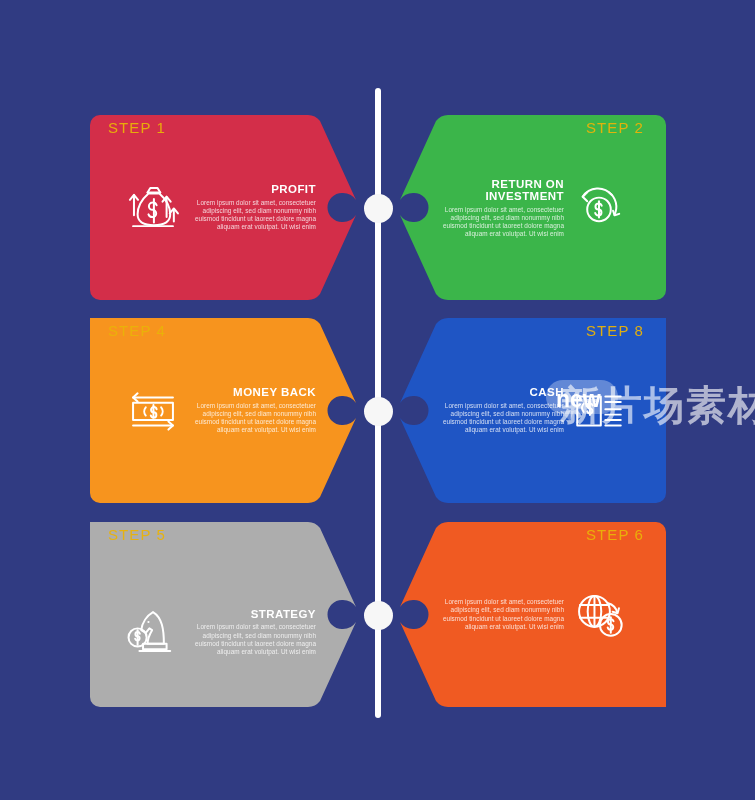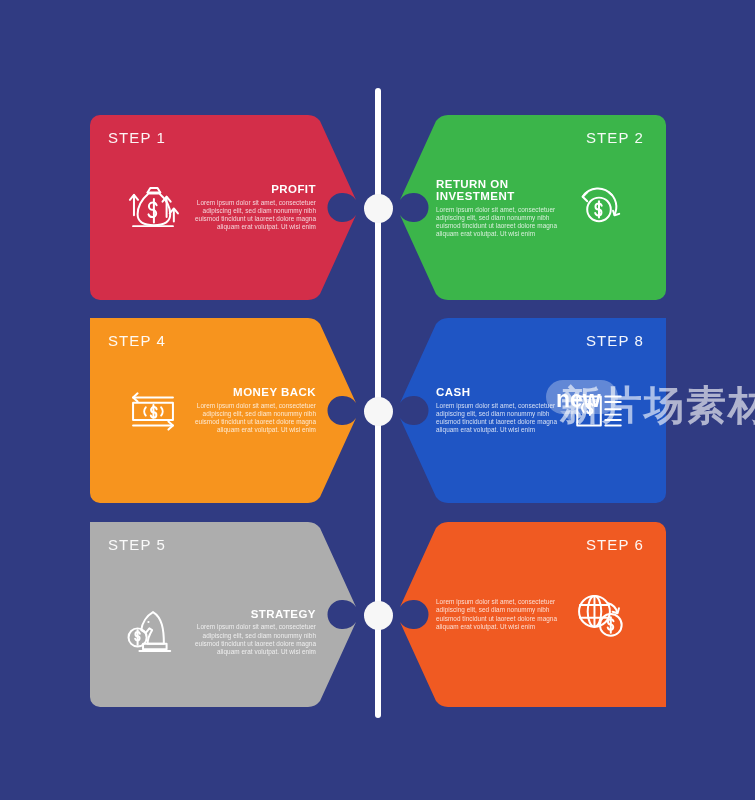--- a/index.html
+++ b/index.html
@@ -26,38 +26,38 @@
   .dot-1{ top:194px; }
   .dot-2{ top:397px; }
   .dot-3{ top:601px; }
 
   
   .card{ position:absolute; overflow:visible; }
   .card svg.shape{ position:absolute; left:0; top:0; }
   .card .content{ position:absolute; inset:0; }
 
   .step-label{
-    position:absolute; top:14px;
+    position:absolute; top:4px;
     font-size:15px; letter-spacing:1.1px;
-    color:#ffffff; font-weight:400; opacity:.95;
+    color:#eab308; font-weight:400; opacity:.95;
     white-space:nowrap;
   }
   .left .step-label{ left:18px; }
   .right .step-label{ right:22px; }
 
   .body{
     position:absolute; top:50%; transform:translateY(-50%);
     display:flex; align-items:center; gap:6px;
   }
   .left .body{ left:34px; }
   .right .body{ right:38px; }
 
   .txt{ width:128px; }
   .left .txt{ text-align:right; }
-  .right .txt{ }
+  .right .txt{ text-align:right; }
 
   .title{
     font-size:11.5px; font-weight:700; color:#FFFFFF;
     letter-spacing:.45px; line-height:12.5px;
     margin-bottom:3px; text-transform:uppercase;
   }
   .desc{
     font-size:6.4px; line-height:8.2px;
     color:rgba(255,255,255,.80);
     letter-spacing:.05px;

